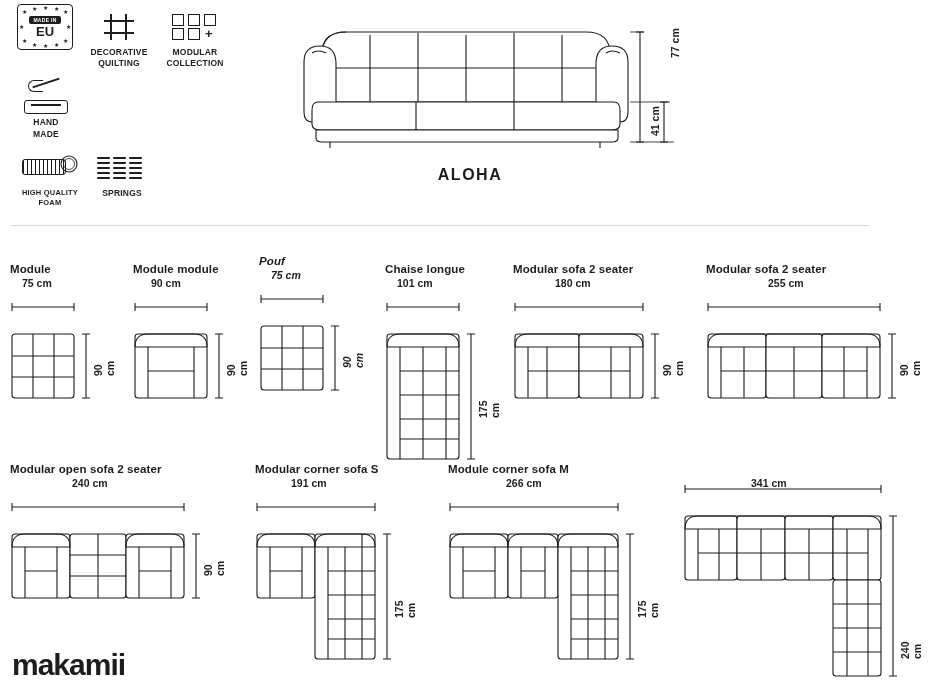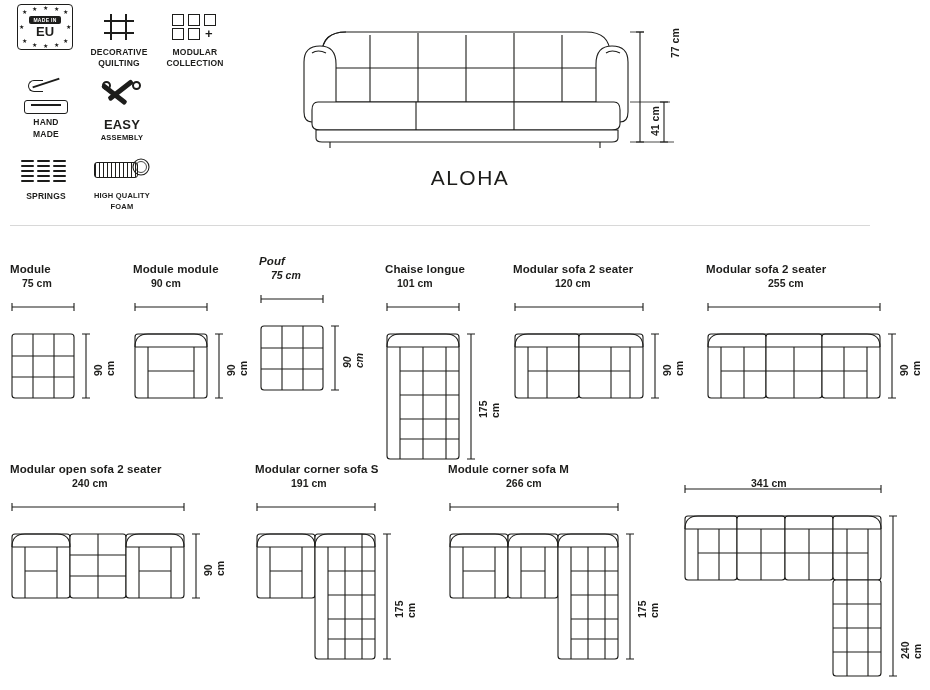--- a/index.html
+++ b/index.html
@@ -56,21 +56,21 @@
   .springs s{display:block;width:13px;height:24px;position:relative;}
   .springs s i{position:absolute;left:0;width:13px;height:2px;background:#1d1d1b;border-radius:2px;}
 
   
   .foam{width:56px;height:30px;position:relative;}
   .foam .slab{position:absolute;left:0;top:6px;width:44px;height:16px;border:1.6px solid #1d1d1b;border-radius:3px;background:repeating-linear-gradient(90deg,#1d1d1b 0 1px,transparent 1px 4px);box-sizing:border-box;}
   .foam .star{position:absolute;right:0;top:2px;width:18px;height:18px;}
 
   
   .hero{position:absolute;left:300px;top:18px;}
-  .hero-title{position:absolute;left:380px;top:166px;width:180px;text-align:center;font-size:21px;font-weight:normal;letter-spacing:1.5px;}
+  .hero-title{position:absolute;left:380px;top:166px;width:180px;text-align:center;font-size:16px;font-weight:bold;letter-spacing:1.5px;}
 
   .divider{position:absolute;left:10px;top:225px;width:860px;height:1px;background:#d8d8d8;}
 
   
   .item{position:absolute;}
   .item .name{font-size:11.5px;font-weight:bold;letter-spacing:.1px;margin-bottom:6px;}
   .dimtxt{font-size:10.5px;font-weight:bold;}
 
   .logo{position:absolute;left:12px;top:648px;font-size:30px;font-weight:bold;letter-spacing:-1px;}
 
@@ -144,35 +144,37 @@
           <div class="hand">
             <div class="thread"></div>
             <div class="needle"></div>
             <div class="sofa"></div>
           </div>
         </div>
         <div class="lbl">HAND</div>
         <div class="lbl">MADE</div>
       </div>
 
+    </div>
+
+    <div class="badge-row" style="margin-top:8px;">
       <div class="badge" style="margin-left:4px;">
         <div class="gfx">
-          <div class="tools">
-            <div class="wr"></div>
-            <div class="sc"></div>
-            <div class="head" style="left:0px;top:0px;"></div>
-            <div class="head" style="left:30px;top:0px;"></div>
-          </div>
-        </div>
-        <div class="lbl" style="font-size:13px;">EASY</div>
-        <div class="lbl small">ASSEMBLY</div>
-      </div>
-    </div>
-
-    <div class="badge-row" style="margin-top:8px;">
+          <div class="foam">
+            <div class="slab"></div>
+            <svg class="star" width="18" height="18" viewBox="0 0 18 18">
+              <circle cx="9" cy="9" r="8" class="ln"></circle>
+              <circle cx="9" cy="9" r="5.5" class="ln-thin"></circle>
+            </svg>
+          </div>
+        </div>
+        <div class="lbl small">HIGH QUALITY</div>
+        <div class="lbl small">FOAM</div>
+      </div>
+
       <div class="badge">
         <div class="gfx">
           <div class="springs">
             <s>
                 <i style="top:1px;"></i>
                 <i style="top:6px;"></i>
                 <i style="top:11px;"></i>
                 <i style="top:16px;"></i>
                 <i style="top:21px;"></i>
               </s>
@@ -187,34 +189,20 @@
                 <i style="top:1px;"></i>
                 <i style="top:6px;"></i>
                 <i style="top:11px;"></i>
                 <i style="top:16px;"></i>
                 <i style="top:21px;"></i>
               </s>
           </div>
         </div>
         <div class="lbl">SPRINGS</div>
       </div>
-
-      <div class="badge" style="margin-left:4px;">
-        <div class="gfx">
-          <div class="foam">
-            <div class="slab"></div>
-            <svg class="star" width="18" height="18" viewBox="0 0 18 18">
-              <circle cx="9" cy="9" r="8" class="ln"></circle>
-              <circle cx="9" cy="9" r="5.5" class="ln-thin"></circle>
-            </svg>
-          </div>
-        </div>
-        <div class="lbl small">HIGH QUALITY</div>
-        <div class="lbl small">FOAM</div>
-      </div>
     </div>
   </div>
 
   <div class="hero">
     <svg width="390" height="145" viewBox="0 0 390 145">
 
       <path class="fillw" d="M22,36 q0,-22 24,-22 h240 q24,0 24,22 v48 h-288 z"></path>
       <path class="ln" d="M22,36 q0,-22 24,-22"></path>
 
       <path class="ln" d="M118,15 v69 M214,15 v69"></path>
@@ -317,21 +305,21 @@
     <svg width="160" height="130" viewBox="0 0 160 130">
       <path class="arrow" d="M2,26 h128"></path>
       <path class="arrow" d="M2,22 v8 M130,22 v8"></path>
       <rect class="fillw" x="2" y="53" width="64" height="64" rx="3"></rect>
       <rect class="fillw" x="66" y="53" width="64" height="64" rx="3"></rect>
       <path class="ln" d="M2,66 h128 M2,66 q0,-13 13,-13 h102 q13,0 13,13"></path>
       <path class="ln" d="M15,66 v51 M117,66 v51 M34,66 v51 M98,66 v51 M15,90 h102"></path>
       <path class="arrow" d="M142,53 v64"></path>
       <path class="arrow" d="M138,53 h8 M138,117 h8"></path>
     </svg>
-    <div style="position:absolute;left:42px;top:14px;" class="dimtxt">120 cm</div>
+    <div style="position:absolute;left:42px;top:14px;" class="dimtxt">180 cm</div>
     <div style="position:absolute;left:148px;top:113px;transform:rotate(-90deg);transform-origin:left top;" class="dimtxt">90 cm</div>
   </div>
 
   <div class="item" style="left:706px;top:263px;">
     <div class="name">Modular sofa 2 seater</div>
     <svg width="200" height="130" viewBox="0 0 200 130">
       <path class="arrow" d="M2,26 h172"></path>
       <path class="arrow" d="M2,22 v8 M174,22 v8"></path>
       <rect class="fillw" x="2" y="53" width="58" height="64" rx="3"></rect>
       <rect class="fillw" x="60" y="53" width="56" height="64" rx="3"></rect>
@@ -418,14 +406,17 @@
 
       <rect class="fillw" x="150" y="117" width="48" height="96" rx="3"></rect>
       <path class="ln" d="M164,117 v96 M185,117 v96 M150,141 h48 M150,165 h48 M150,189 h48"></path>
       <path class="arrow" d="M210,53 v160"></path>
       <path class="arrow" d="M206,53 h8 M206,213 h8"></path>
     </svg>
     <div style="position:absolute;left:68px;top:14px;" class="dimtxt">341 cm</div>
     <div style="position:absolute;left:216px;top:196px;transform:rotate(-90deg);transform-origin:left top;" class="dimtxt">240 cm</div>
   </div>
 
+  <div class="logo">
+    <span>makamii</span>
+  </div>
 
 </div>
 
 </body></html>

